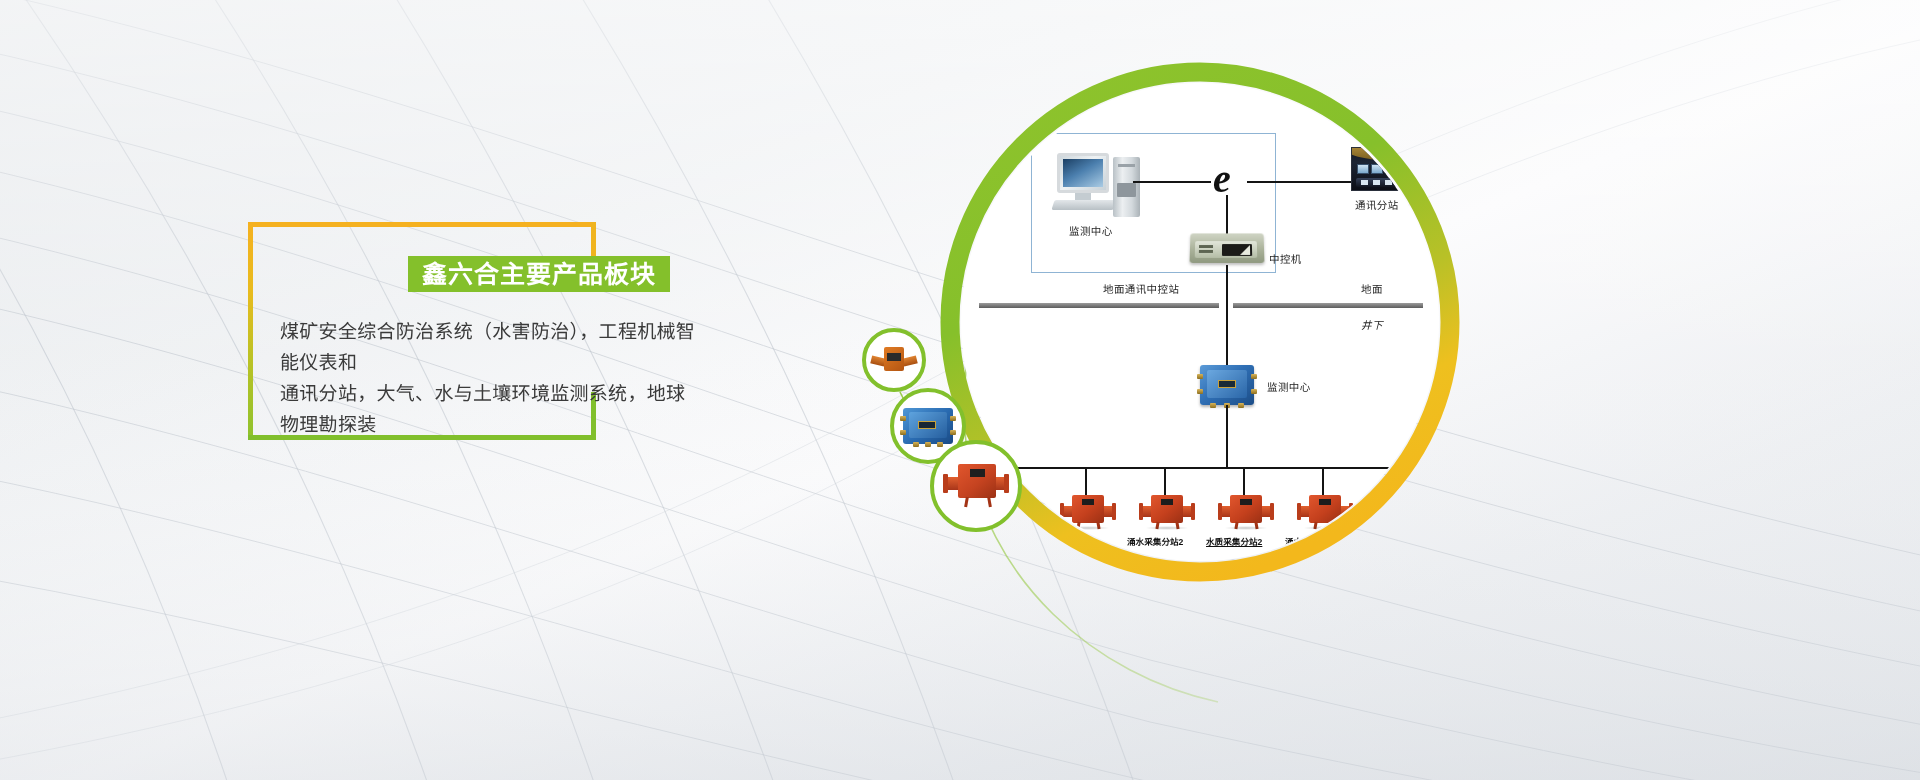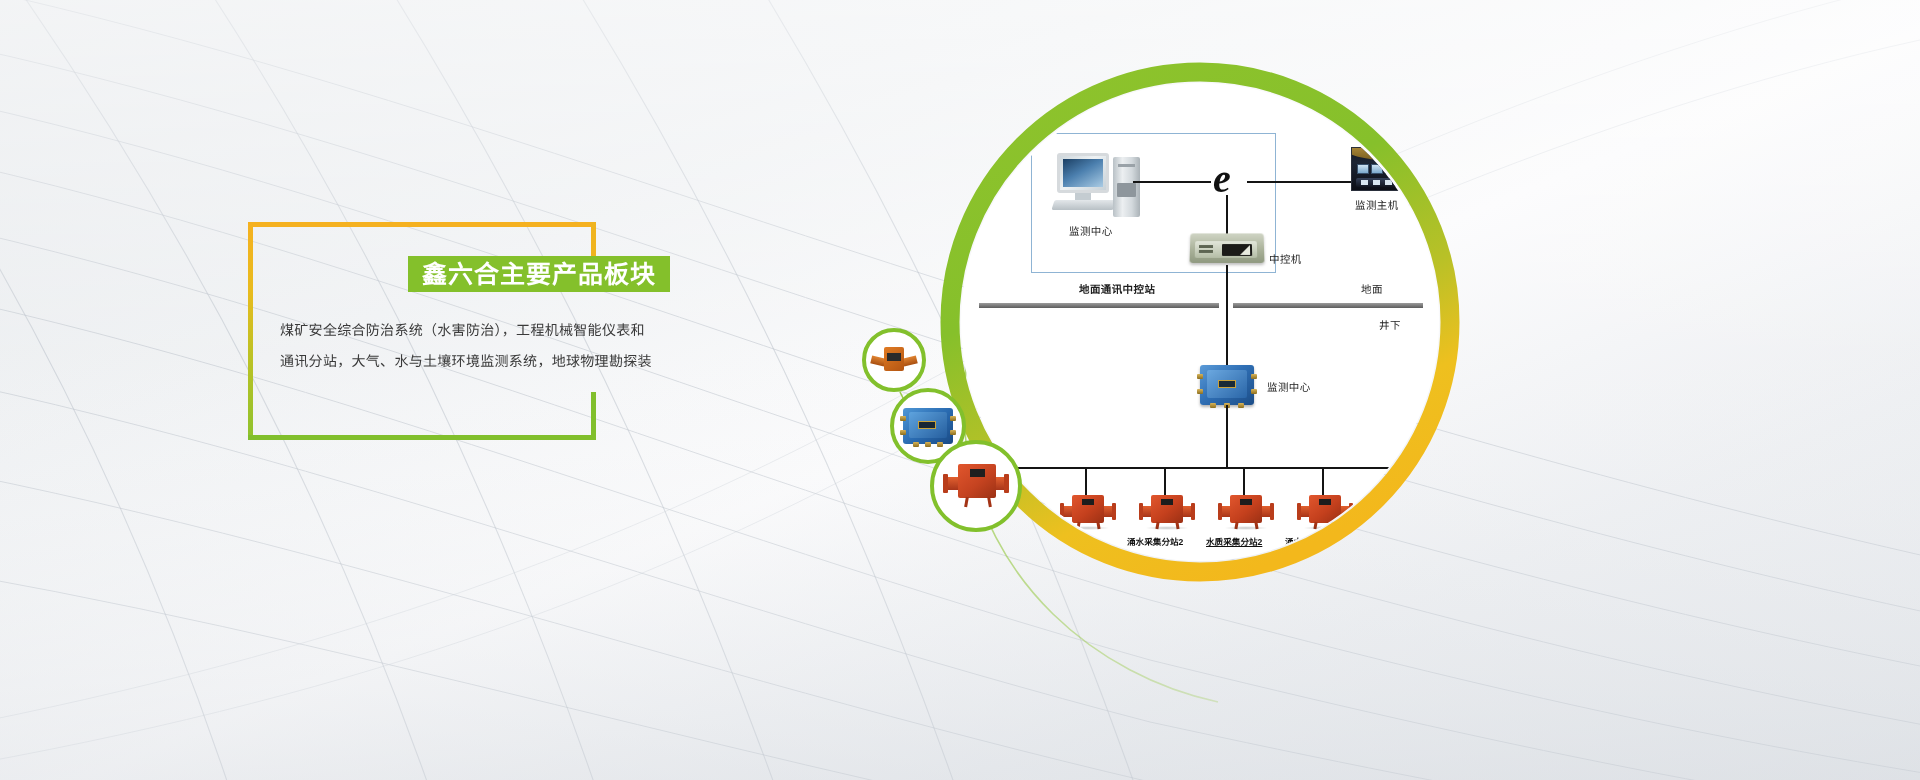--- a/index.html
+++ b/index.html
@@ -65,24 +65,24 @@
     font-family:"Liberation Sans","DejaVu Sans",sans-serif;
   }
 
   #body-copy {
     position:absolute;
     left:32px; top:94px;
     width:420px;
   }
   #body-copy p {
     color:#3a3a3a;
-    font-size:14px;
+    font-size:19px;
     line-height:31px;
     letter-spacing:0.3px;
-    font-family:Liberation Mono, monospace;
+    font-family:Liberation Serif, serif;
   }
 
   
   #diagram-zone {
     position:absolute;
     left:900px; top:50px;
     width:900px; height:690px;
   }
   #ring-svg { position:absolute; left:0; top:0; }
 
@@ -492,30 +492,30 @@
         <span class="scr" style="left:19px;"></span>
         <span class="scr" style="left:33px;"></span>
         <span class="scr" style="left:47px;"></span>
         <span class="desk">
           <i style="left:5px;"></i>
             <i style="left:17px;"></i>
             <i style="left:29px;"></i>
             <i style="left:41px;"></i>
         </span>
       </div>
-      <div class="d-abs lbl" style="left:392px; top:112px;">监测主机</div>
-
-      <div class="d-abs lbl" style="left:116px; top:196px;font-weight:bold;">地面通讯中控站</div>
+      <div class="d-abs lbl" style="left:392px; top:112px;">通讯分站</div>
+
+      <div class="d-abs lbl" style="left:140px; top:196px;">地面通讯中控站</div>
       <div class="d-abs lbl" style="left:398px; top:196px;">地面</div>
 
       <span class="ground-bar d-abs" style="left:16px; top:218px; width:240px;"></span>
       <span class="ground-bar d-abs" style="left:270px; top:218px; width:190px;"></span>
       <span class="wire d-abs" style="left:263px; top:180px; width:2px; height:100px;"></span>
 
-      <div class="d-abs lbl" style="left:416px; top:232px;">井下</div>
+      <div class="d-abs lbl" style="left:398px; top:232px;font-style:italic;">井下</div>
 
       <div class="blue-box d-abs" style="left:237px; top:280px;">
         <span class="panel"></span>
         <span class="disp"></span>
         <span class="knob" style="left:-3px; top:9px;"></span>
         <span class="knob" style="left:-3px; top:24px;"></span>
         <span class="knob" style="right:-3px; top:9px;"></span>
         <span class="knob" style="right:-3px; top:24px;"></span>
         <span class="knob" style="left:10px; top:38px;"></span>
         <span class="knob" style="left:24px; top:38px;"></span>

